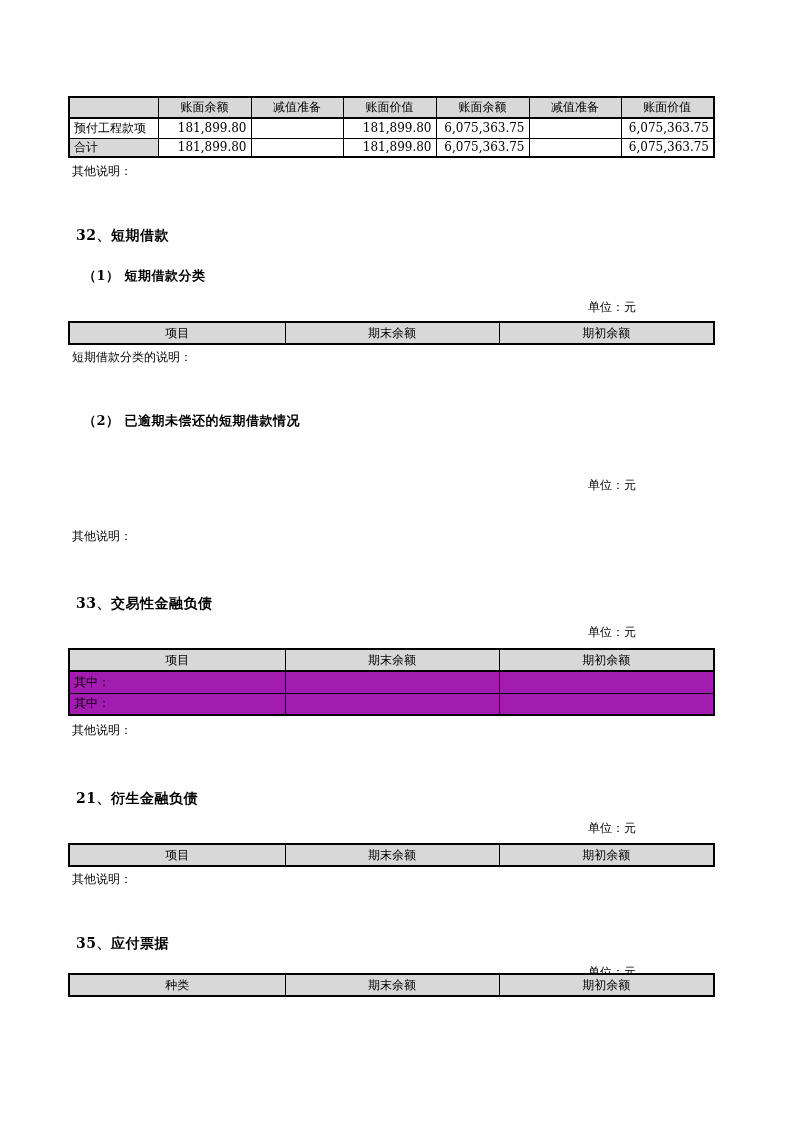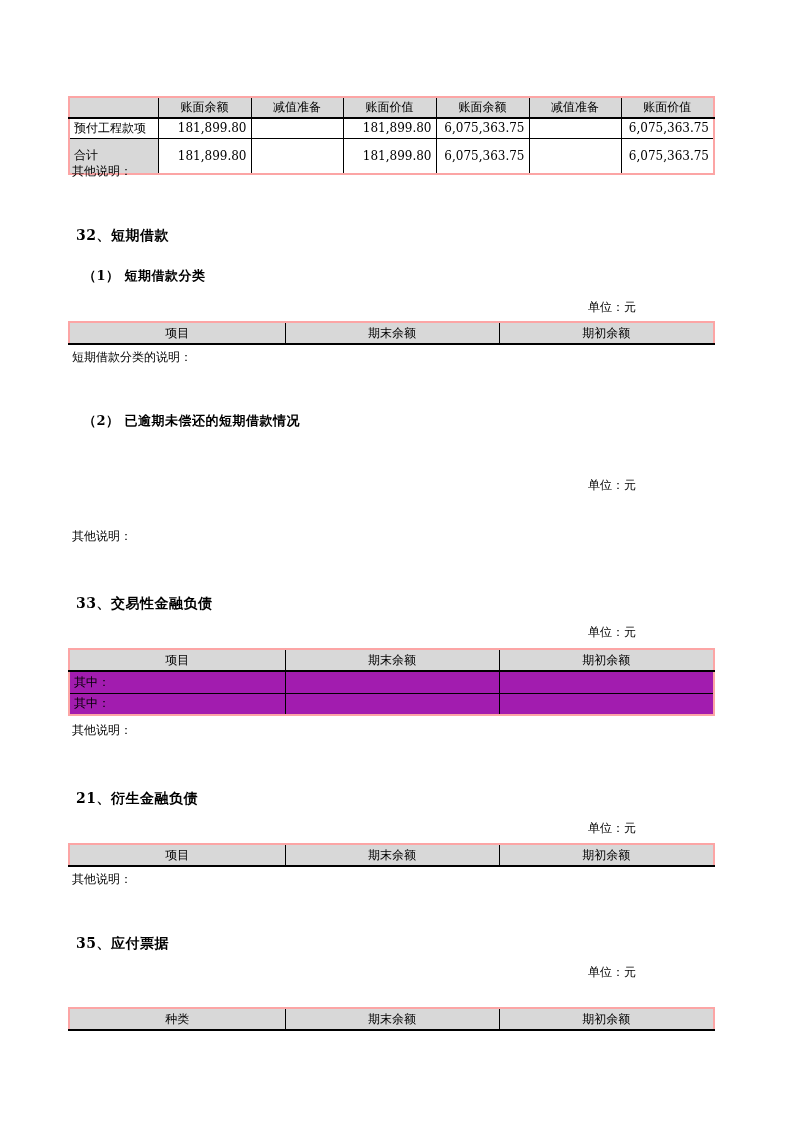--- a/index.html
+++ b/index.html
@@ -11,21 +11,21 @@
     color:#000;
     overflow:hidden;
   }
   .abs{position:absolute;}
   .note{font-size:12px;line-height:15px;}
   .para{font-size:12px;line-height:15px;}
   .sec-title{font-size:14px;font-weight:bold;letter-spacing:0.5px;}
   .sub-title{font-size:13px;font-weight:bold;letter-spacing:0.5px;}
   .unit{font-size:12px;text-align:center;width:200px;}
   table{border-collapse:collapse;table-layout:fixed;}
-  table.doc{border:2px solid #fca5a5;}
+  table.doc{border:2px solid #000000;}
   table.doc th, table.doc td{
     border:1px solid #000;
     font-size:12px;
     font-weight:normal;
     padding:0 4px;
     overflow:hidden;
     white-space:nowrap;
   }
   table.doc thead th{
     background:#d8d8d8;
@@ -67,21 +67,21 @@
     <tbody>
       <tr style="height:20px">
         <td class="label">预付工程款项</td>
         <td class="num">181,899.80</td>
         <td class="num"></td>
         <td class="num">181,899.80</td>
         <td class="num">6,075,363.75</td>
         <td class="num"></td>
         <td class="num">6,075,363.75</td>
       </tr>
-      <tr style="height:36px">
+      <tr style="height:19px">
         <td class="label shaded">合计</td>
         <td class="num">181,899.80</td>
         <td class="num"></td>
         <td class="num">181,899.80</td>
         <td class="num">6,075,363.75</td>
         <td class="num"></td>
         <td class="num">6,075,363.75</td>
       </tr>
     </tbody>
   </table>
@@ -164,21 +164,21 @@
         <th>期初余额</th>
       </tr>
     </thead>
   </table>
 
   <div class="abs note" style="top:872px;left:72px;">其他说明：</div>
 
   <div class="abs sec-title" style="top:935px;left:76px;">35、应付票据</div>
   <div class="abs unit" style="top:964px;right:81px;">单位：元</div>
 
-  <table class="doc abs" style="top:1007px;left:68px;width:645px;">
+  <table class="doc abs" style="top:973px;left:68px;width:645px;">
     <colgroup>
         <col style="width:216px">
         <col style="width:214px">
         <col style="width:215px">
       </colgroup>
     <thead>
       <tr style="height:22px">
         <th>种类</th>
         <th>期末余额</th>
         <th>期初余额</th>

